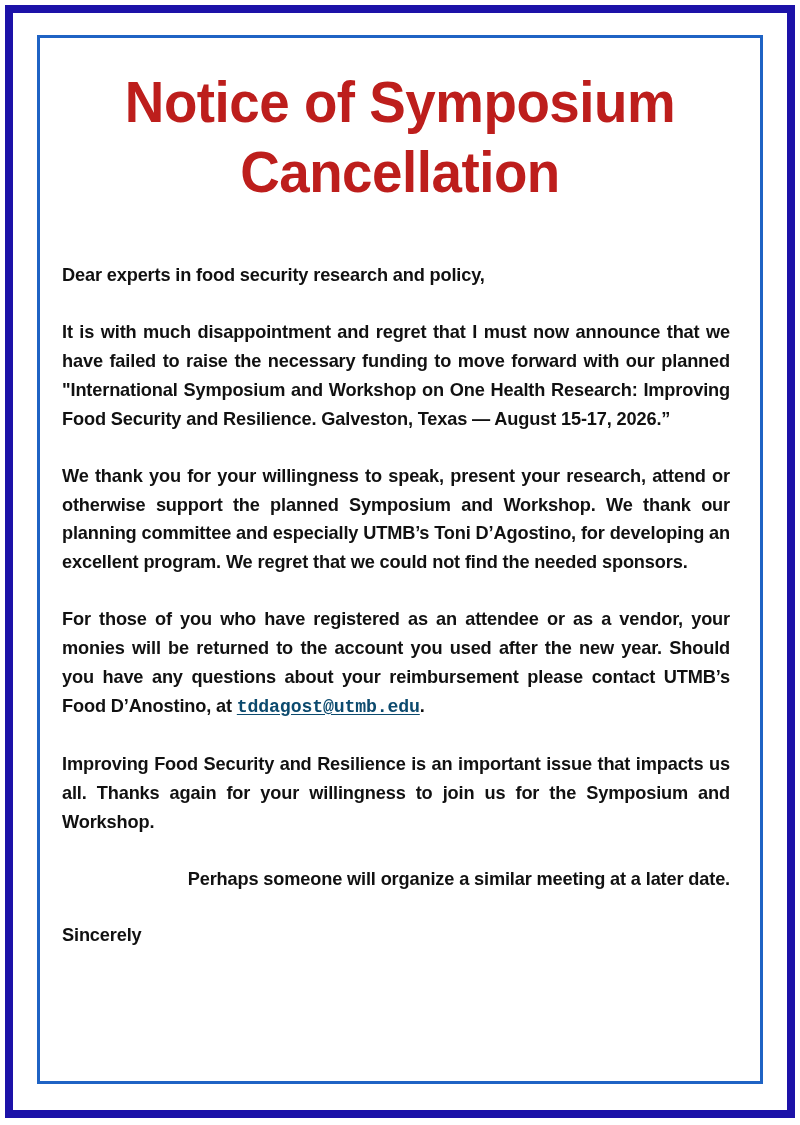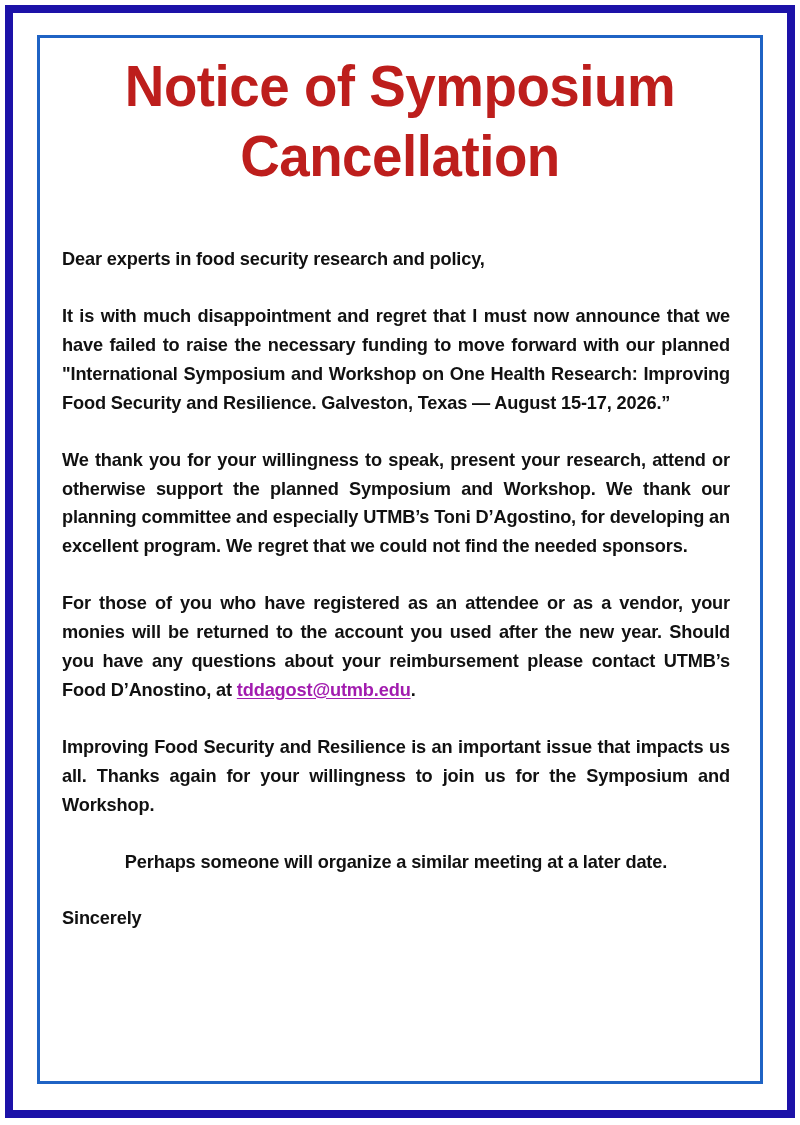--- a/index.html
+++ b/index.html
@@ -41,21 +41,21 @@
     box-sizing: border-box;
     background: #ffffff;
   }
 
   .content {
     position: absolute;
     left: 0;
     top: 0;
     right: 0;
     bottom: 0;
-    padding: 6px 21px 0 21px;
+    padding: 22px 21px 0 21px;
     box-sizing: border-box;
   }
 
   .notice-title {
     color: #bd1e1c;
     font-family: "Liberation Sans", sans-serif;
     font-weight: bold;
     font-size: 57px;
     line-height: 1.22;
     letter-spacing: -0.5px;
@@ -76,26 +76,27 @@
     letter-spacing: -0.15px;
     text-align: justify;
     text-justify: inter-word;
   }
 
   .letter-body p {
     margin: 0 8px 28px 0;
   }
 
   .para-salutation { text-align: left; }
-  .para-nojustify  { text-align: center; }
+  .para-nojustify  { text-align: right; }
 
   .email-link {
-    color: #a21caf;
+    color: #0c4a6e;
     text-decoration: underline;
     text-underline-offset: 2px;
+    font-family: Liberation Mono, monospace;
   }
 
   .signoff-block {
     margin-top: 28px;
   }
   .signoff-block div {
     text-align: left;
     margin-top: 24px;
   }
 </style>

